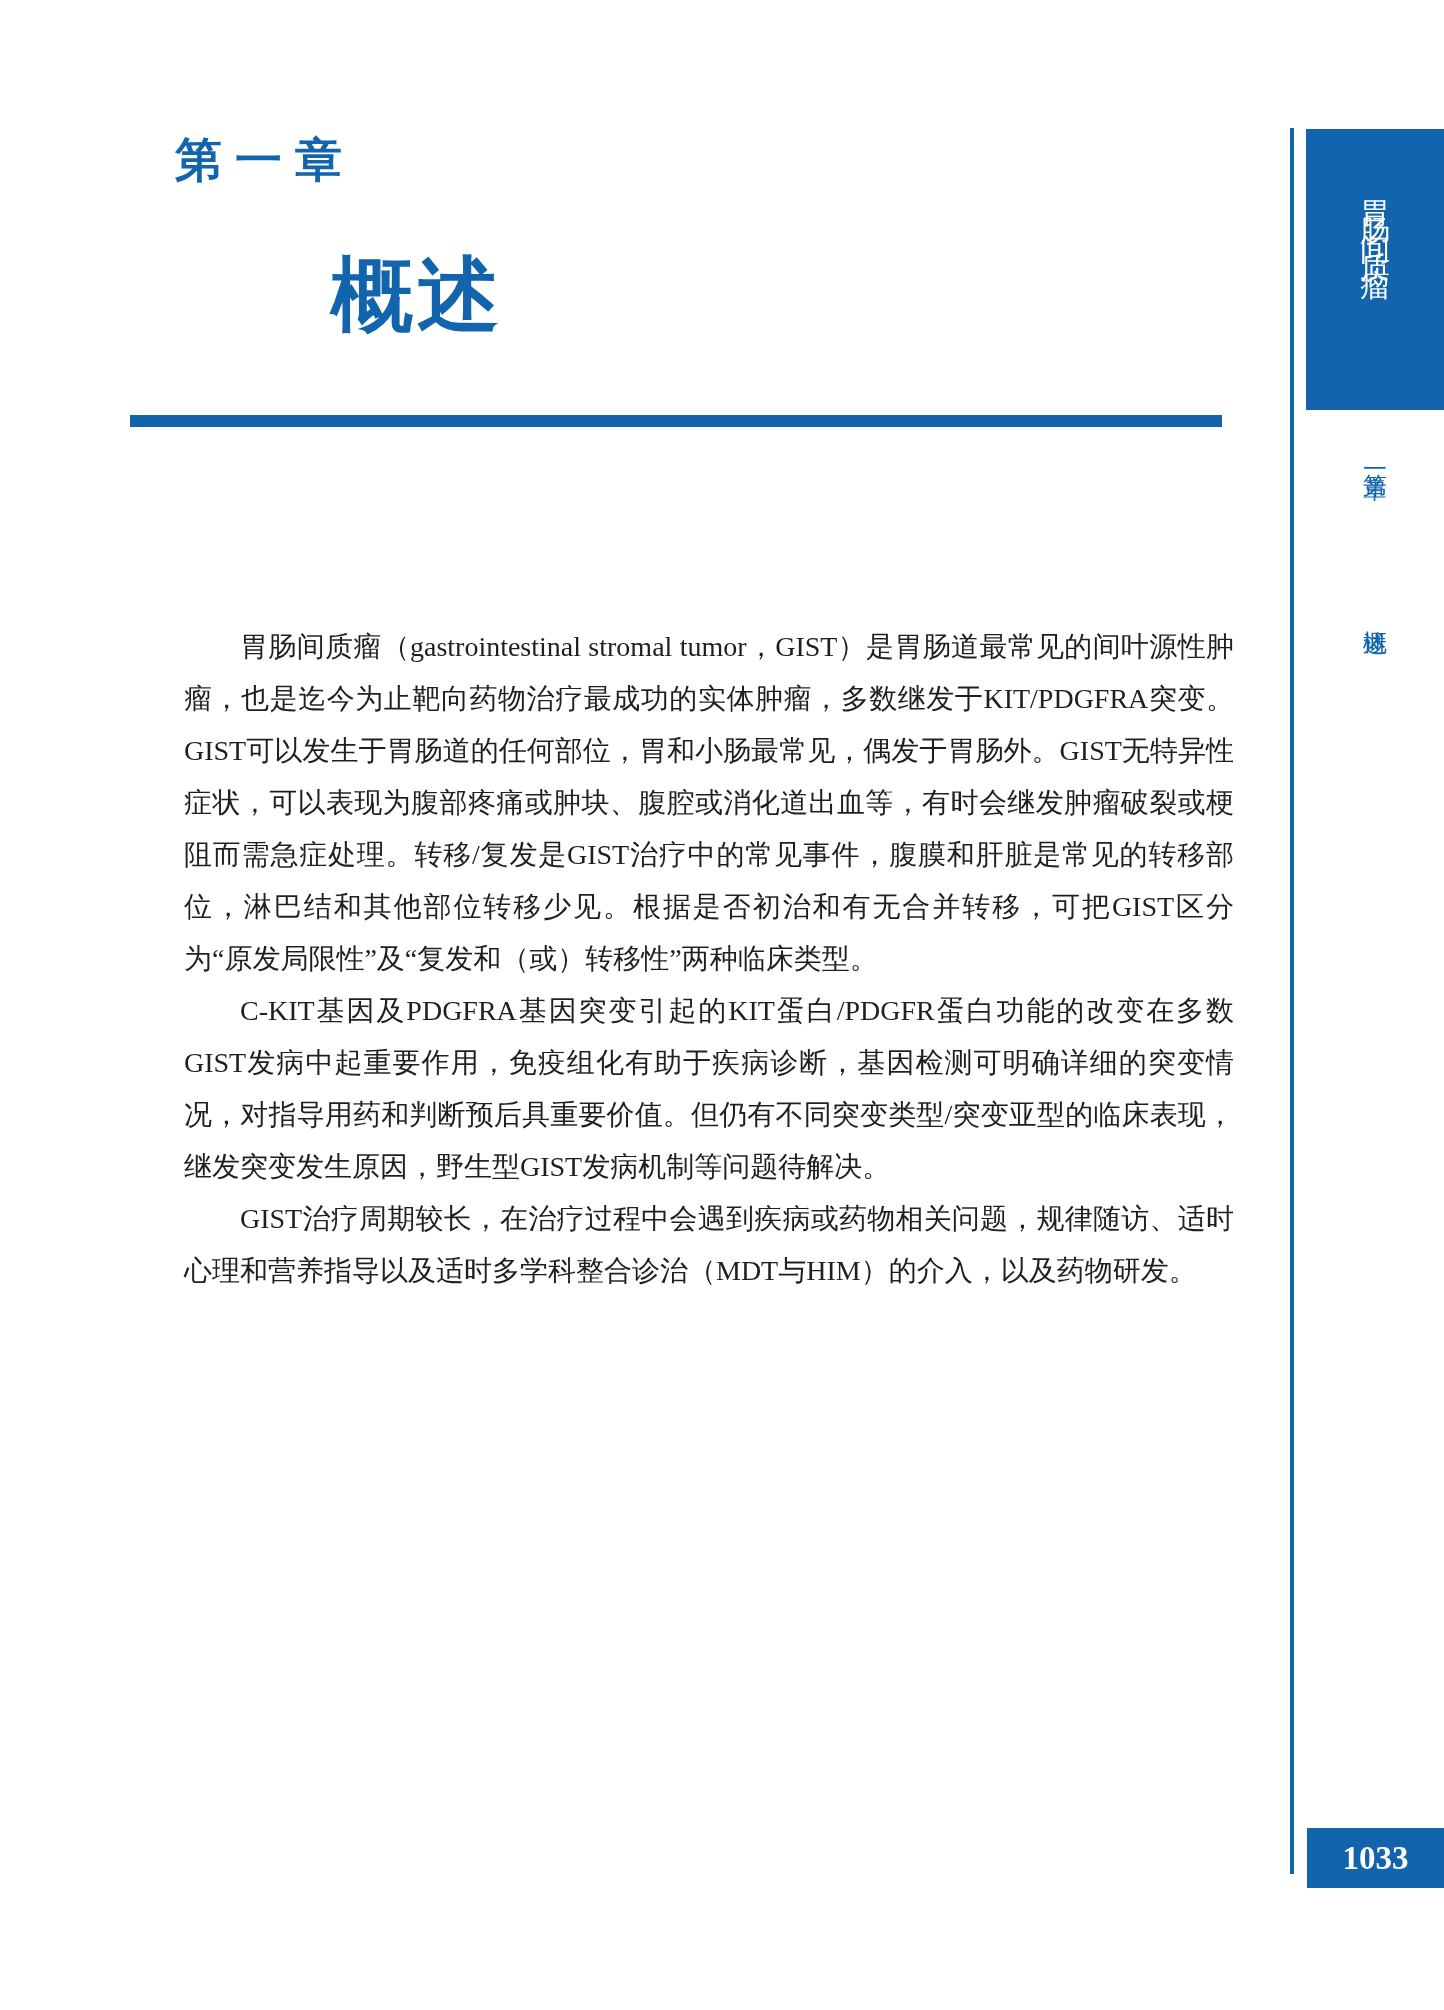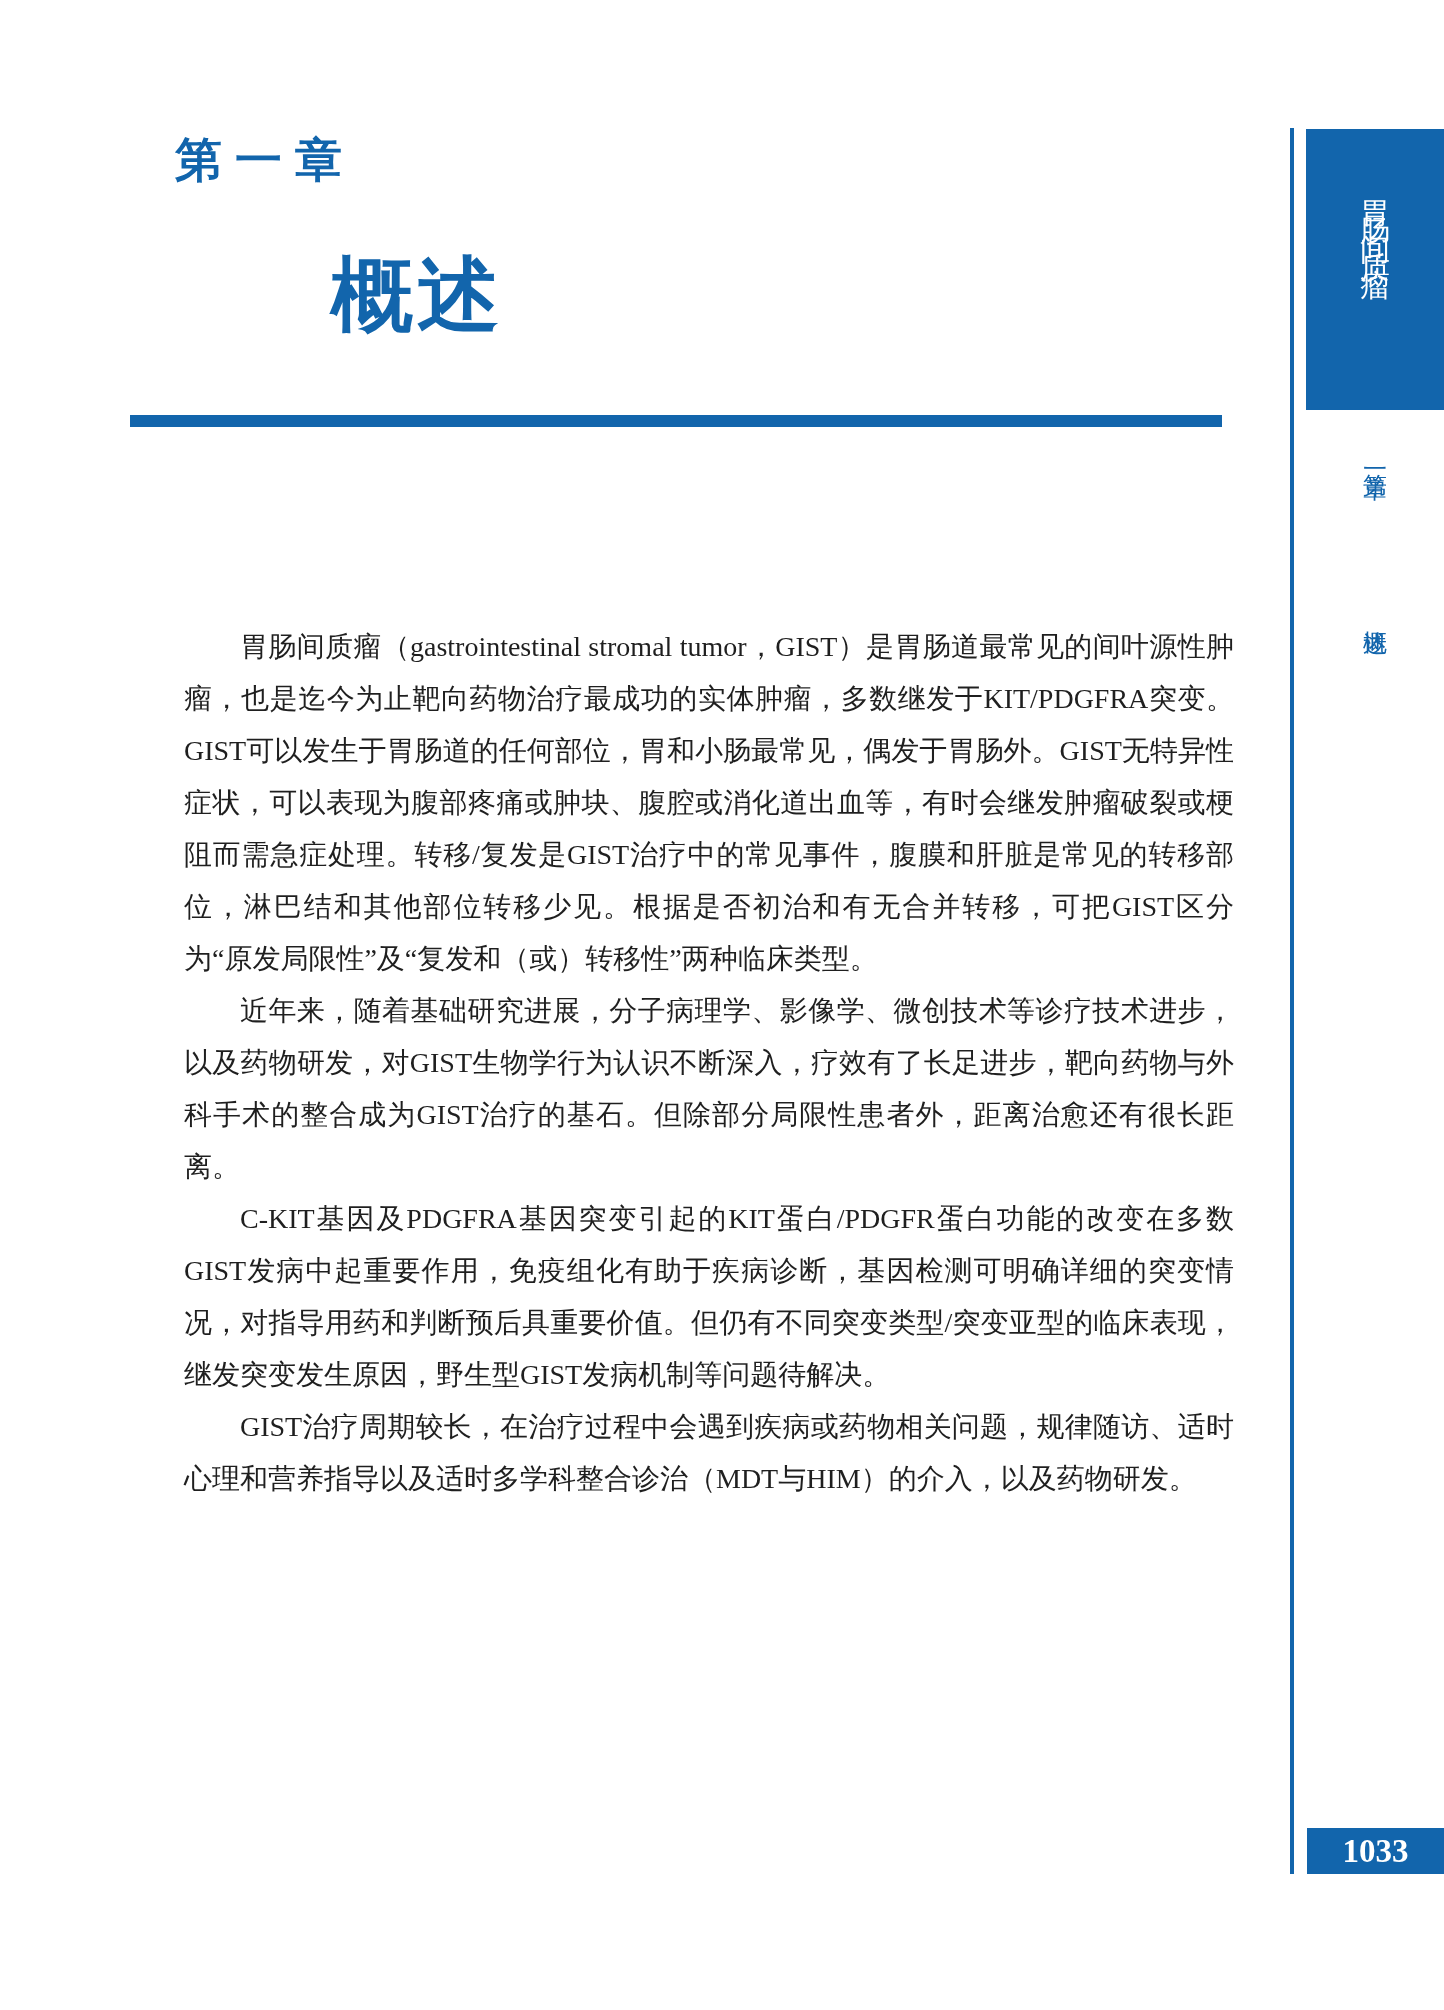--- a/index.html
+++ b/index.html
@@ -57,39 +57,38 @@
   .vwrap .vtext{
     writing-mode:vertical-rl;text-orientation:upright;
     color:#1265ac;font-size:24px;line-height:1;letter-spacing:1px;
     font-family:"Liberation Serif","DejaVu Serif",serif;
   }
   .side-chapter-number{top:455px;}
   .side-chapter-title{top:611px;}
 
   
   .page-badge{
-    position:absolute;left:1307px;top:1828px;width:137px;height:46px;
+    position:absolute;left:1307px;top:1828px;width:137px;height:60px;
     background:#1265ac;color:#ffffff;
     display:flex;align-items:center;justify-content:center;
     font-size:33px;font-weight:700;
     font-family:"Liberation Serif","DejaVu Serif",serif;
   }
 </style>
 </head>
 <body>
 
 <div class="chapter-label">第一章</div>
 
 <h1 class="page-title">概述</h1>
 
 <div class="title-rule"></div>
 
 <main class="body-text">
   <p>胃肠间质瘤（gastrointestinal stromal tumor，GIST）是胃肠道最常见的间叶源性肿瘤，也是迄今为止靶向药物治疗最成功的实体肿瘤，多数继发于KIT/PDGFRA突变。GIST可以发生于胃肠道的任何部位，胃和小肠最常见，偶发于胃肠外。GIST无特异性症状，可以表现为腹部疼痛或肿块、腹腔或消化道出血等，有时会继发肿瘤破裂或梗阻而需急症处理。转移/复发是GIST治疗中的常见事件，腹膜和肝脏是常见的转移部位，淋巴结和其他部位转移少见。根据是否初治和有无合并转移，可把GIST区分为“原发局限性”及“复发和（或）转移性”两种临床类型。</p>
-  <p>近年来，随着基础研究进展，分子病理学、影像学、微创技术等诊疗技术进步，以及药物研发，对GIST生物学行为认识不断深入，疗效有了长足进步，靶向药物与外科手术的整合成为GIST治疗的基石。但除部分局限性患者外，距离治愈还有很长距离。</p>
   <p>C-KIT基因及PDGFRA基因突变引起的KIT蛋白/PDGFR蛋白功能的改变在多数GIST发病中起重要作用，免疫组化有助于疾病诊断，基因检测可明确详细的突变情况，对指导用药和判断预后具重要价值。但仍有不同突变类型/突变亚型的临床表现，继发突变发生原因，野生型GIST发病机制等问题待解决。</p>
   <p>GIST治疗周期较长，在治疗过程中会遇到疾病或药物相关问题，规律随访、适时心理和营养指导以及适时多学科整合诊治（MDT与HIM）的介入，以及药物研发。</p>
 </main>
 
 <div class="side-line"></div>
 
 <div class="part-tab">
   <span class="vtext">胃肠间质瘤</span>
 </div>
 

